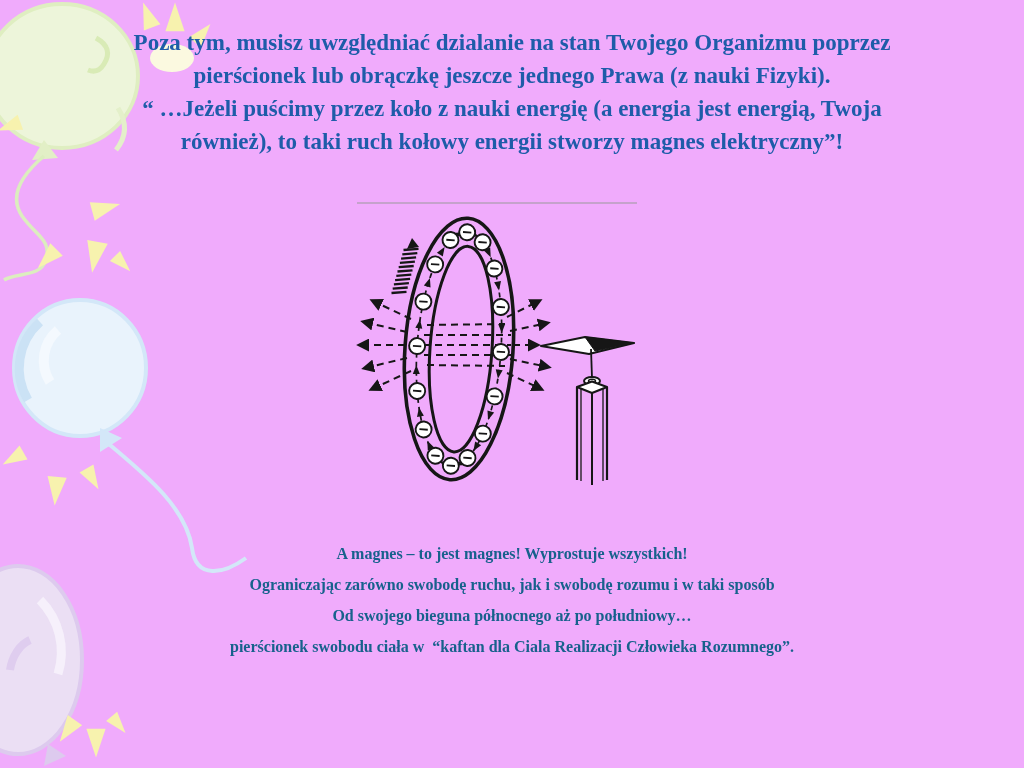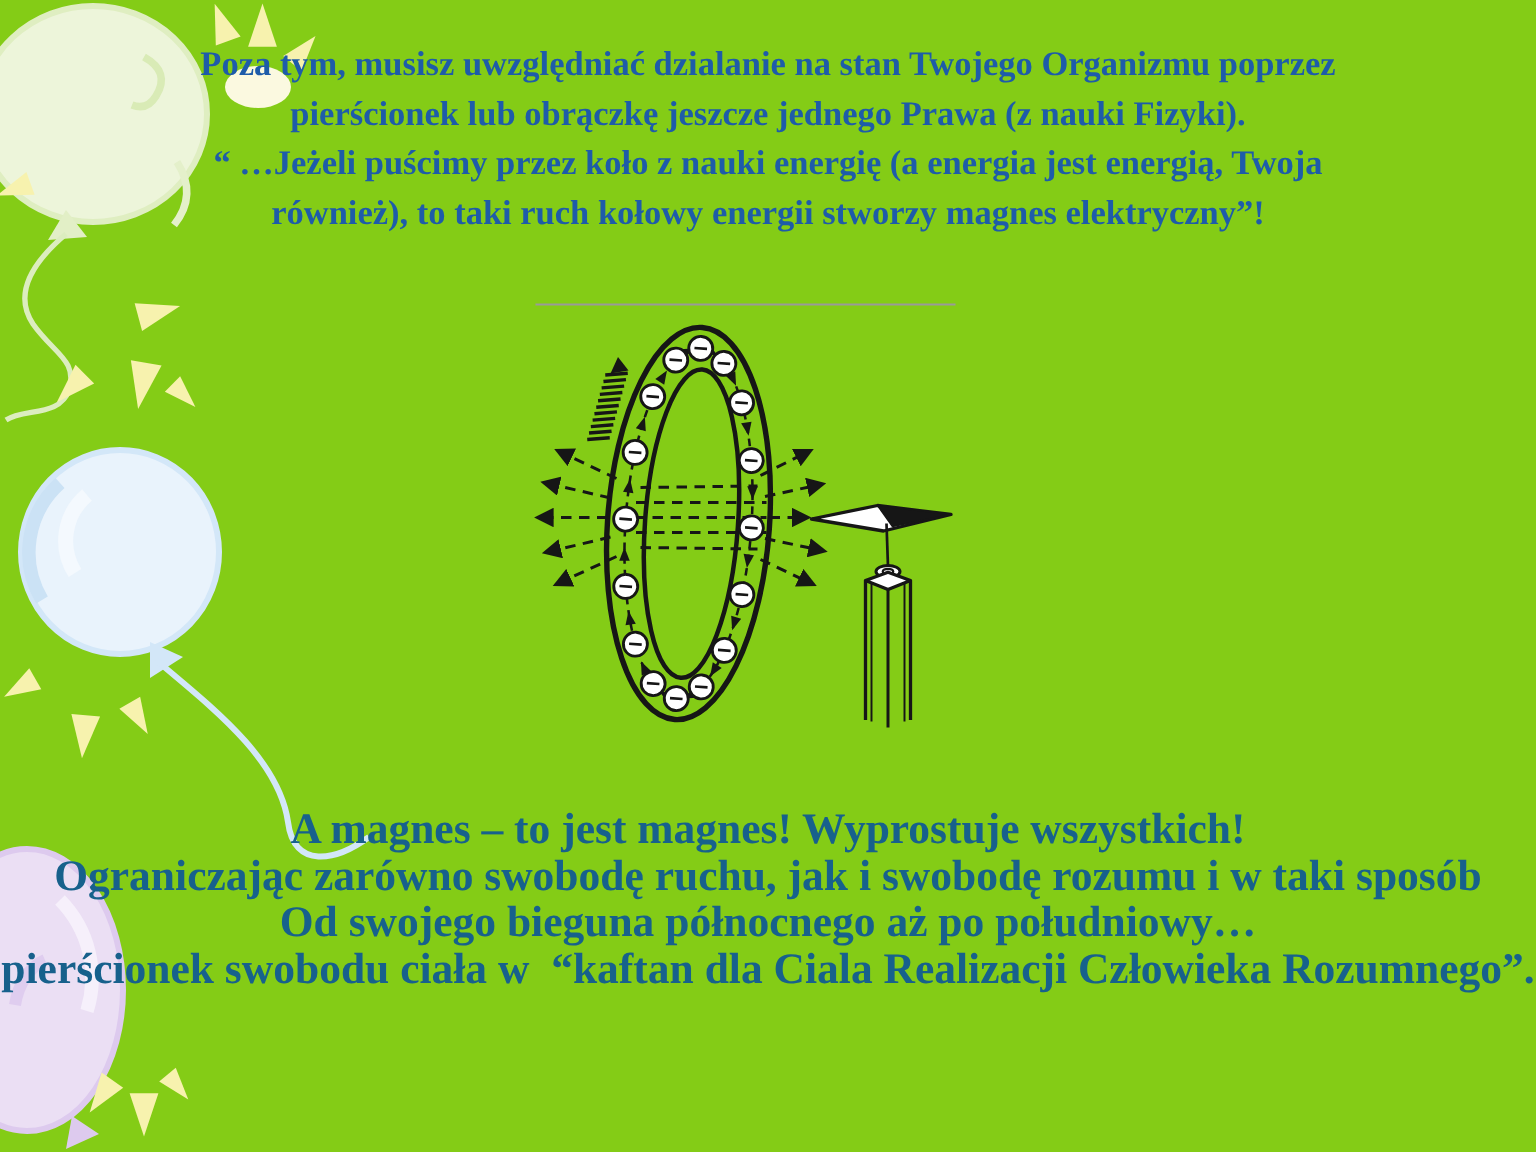--- a/index.html
+++ b/index.html
@@ -8,26 +8,26 @@
     overflow:hidden;font-family:"Liberation Serif","DejaVu Serif",serif;
   }
   .deco{position:absolute;left:0;top:0;z-index:0;pointer-events:none;}
   .figure{position:absolute;left:355px;top:197px;z-index:1;}
   .textblock{
     position:absolute;left:0;width:100%;text-align:center;
     font-weight:bold;z-index:2;
   }
   .textblock .ln{white-space:pre;}
   .top-block{top:26px;font-size:23px;line-height:33px;}
-  .bottom-block{top:538px;font-size:29px;line-height:31px;}
+  .bottom-block{top:538px;font-size:16px;line-height:31px;}
 </style>
 </head>
 <body>
 
-<div class="slide" style="background: #84cc16;">
+<div class="slide" style="background: #f0abfc;">
 
   <svg class="deco" id="balloons" width="1024" height="768" viewBox="0 0 1024 768">
     <g>
       <ellipse cx="62" cy="76" rx="76" ry="72" fill="#edf5da" stroke="#dfeec1" stroke-width="4"></ellipse>
       <path d="M96,38 q18,10 8,26 q-6,10 -16,6" stroke="#d9ebb6" stroke-width="5" fill="none"></path>
       <path d="M118,108 q14,22 -2,42" stroke="#e4f0ca" stroke-width="5" fill="none"></path>
       <path d="M44,140 L58,158 L32,160 Z" fill="#e2efc6"></path>
       <path d="M44,156 C 18,178 10,198 22,216 C 36,236 52,240 46,260 C 40,278 16,272 4,280" stroke="#dcedbf" stroke-width="3.5" fill="none"></path>
     </g>
     <ellipse cx="172" cy="58" rx="22" ry="14" fill="#fbf9e0"></ellipse>

